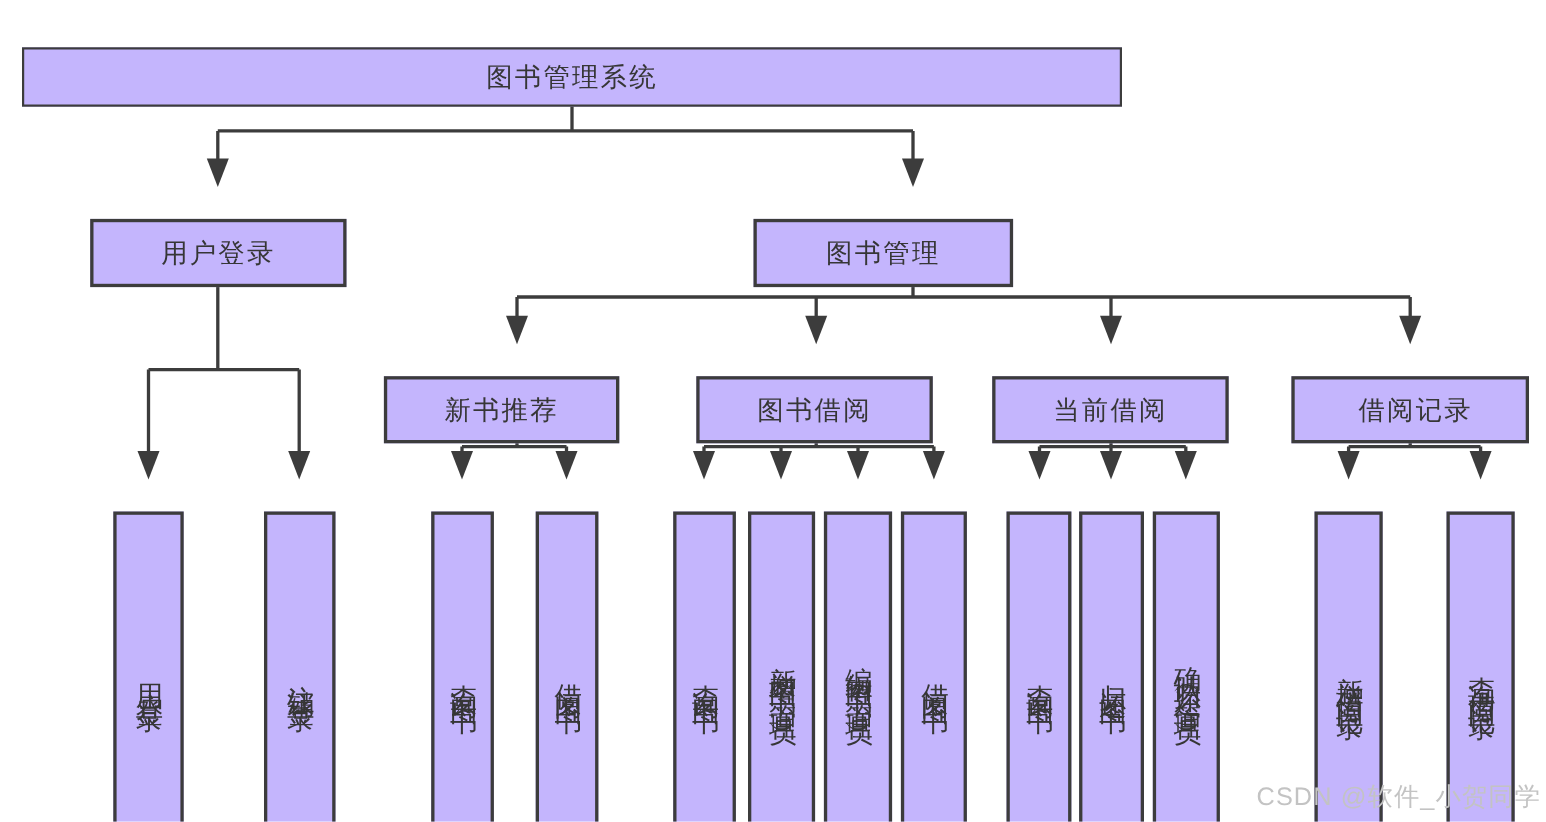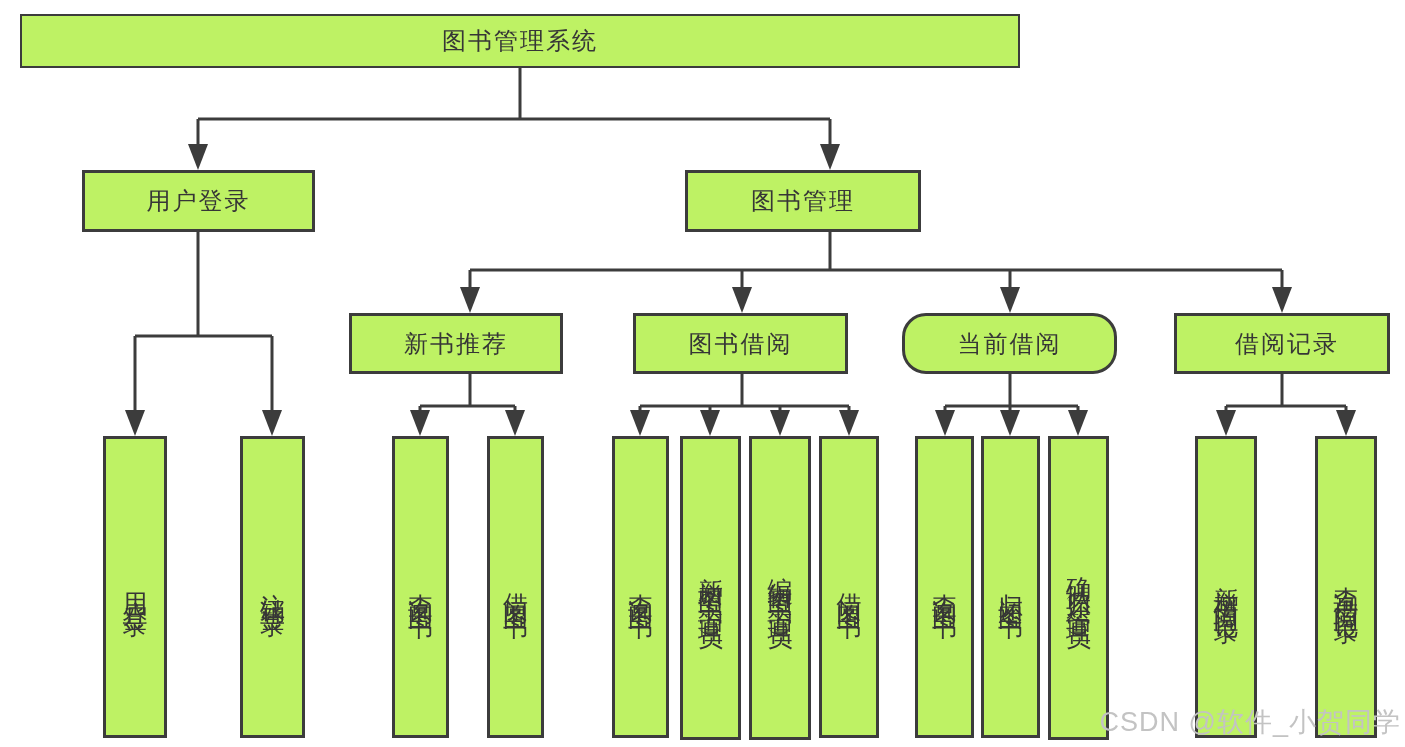--- a/index.html
+++ b/index.html
@@ -9,41 +9,42 @@
     background:#ffffff;
     font-family:"Liberation Sans","DejaVu Sans",sans-serif;
     overflow:hidden;
   }
   #edge-layer{position:absolute;left:0;top:0;width:1405px;height:747px;}
   #node-layer{position:absolute;left:0;top:0;width:100%;height:100%;}
   .node{
     position:absolute;
     box-sizing:border-box;
     border:3px solid #3c3c3c;
-    background:#bef264;
+    background:#c4b5fd;
     display:flex;
     align-items:center;
     justify-content:center;
     color:#363636;
     font-size:24px;
+    margin-top:29px;
   }
   .node.root{border-width:2px;}
   .node .lbl{letter-spacing:2px;white-space:nowrap;}
   .node.vertical{font-size:25px;}
   .node.vertical .lbl{
     writing-mode:vertical-rl;
     letter-spacing:7px;
     line-height:1;
     white-space:normal;
   }
   .watermark{
     position:absolute;
     right:4px;
     bottom:7px;
-    font-size:27px;
+    font-size:23px;
     color:#c3c3c3;
     letter-spacing:1px;
     white-space:nowrap;
   }
 </style>
 </head>
 <body>
 
 <div id="canvas">
   <svg id="edge-layer" width="1405" height="747" viewBox="0 0 1405 747" xmlns="http://www.w3.org/2000/svg">
@@ -97,21 +98,21 @@
       </div>
       <div class="node" style="left: 685px; top: 170px; width: 236px; height: 62px; border-color: rgb(60, 60, 60); color: rgb(54, 54, 54);">
         <span class="lbl">图书管理</span>
       </div>
       <div class="node" style="left: 349px; top: 313px; width: 214px; height: 61px; border-color: rgb(60, 60, 60); color: rgb(54, 54, 54);">
         <span class="lbl">新书推荐</span>
       </div>
       <div class="node" style="left: 633px; top: 313px; width: 215px; height: 61px; border-color: rgb(60, 60, 60); color: rgb(54, 54, 54);">
         <span class="lbl">图书借阅</span>
       </div>
-      <div class="node" style="left: 902px; top: 313px; width: 215px; height: 61px; border-color: rgb(60, 60, 60); color: rgb(54, 54, 54); border-radius: 24px;">
+      <div class="node" style="left: 902px; top: 313px; width: 215px; height: 61px; border-color: rgb(60, 60, 60); color: rgb(54, 54, 54);">
         <span class="lbl">当前借阅</span>
       </div>
       <div class="node" style="left: 1174px; top: 313px; width: 216px; height: 61px; border-color: rgb(60, 60, 60); color: rgb(54, 54, 54); padding-left: 10px;">
         <span class="lbl">借阅记录</span>
       </div>
       <div class="node vertical" style="left: 103px; top: 436px; width: 64px; height: 302px; border-color: rgb(60, 60, 60); color: rgb(54, 54, 54);">
         <span class="lbl">用户登录</span>
       </div>
       <div class="node vertical" style="left: 240px; top: 436px; width: 65px; height: 302px; border-color: rgb(60, 60, 60); color: rgb(54, 54, 54);">
         <span class="lbl">注销登录</span>

